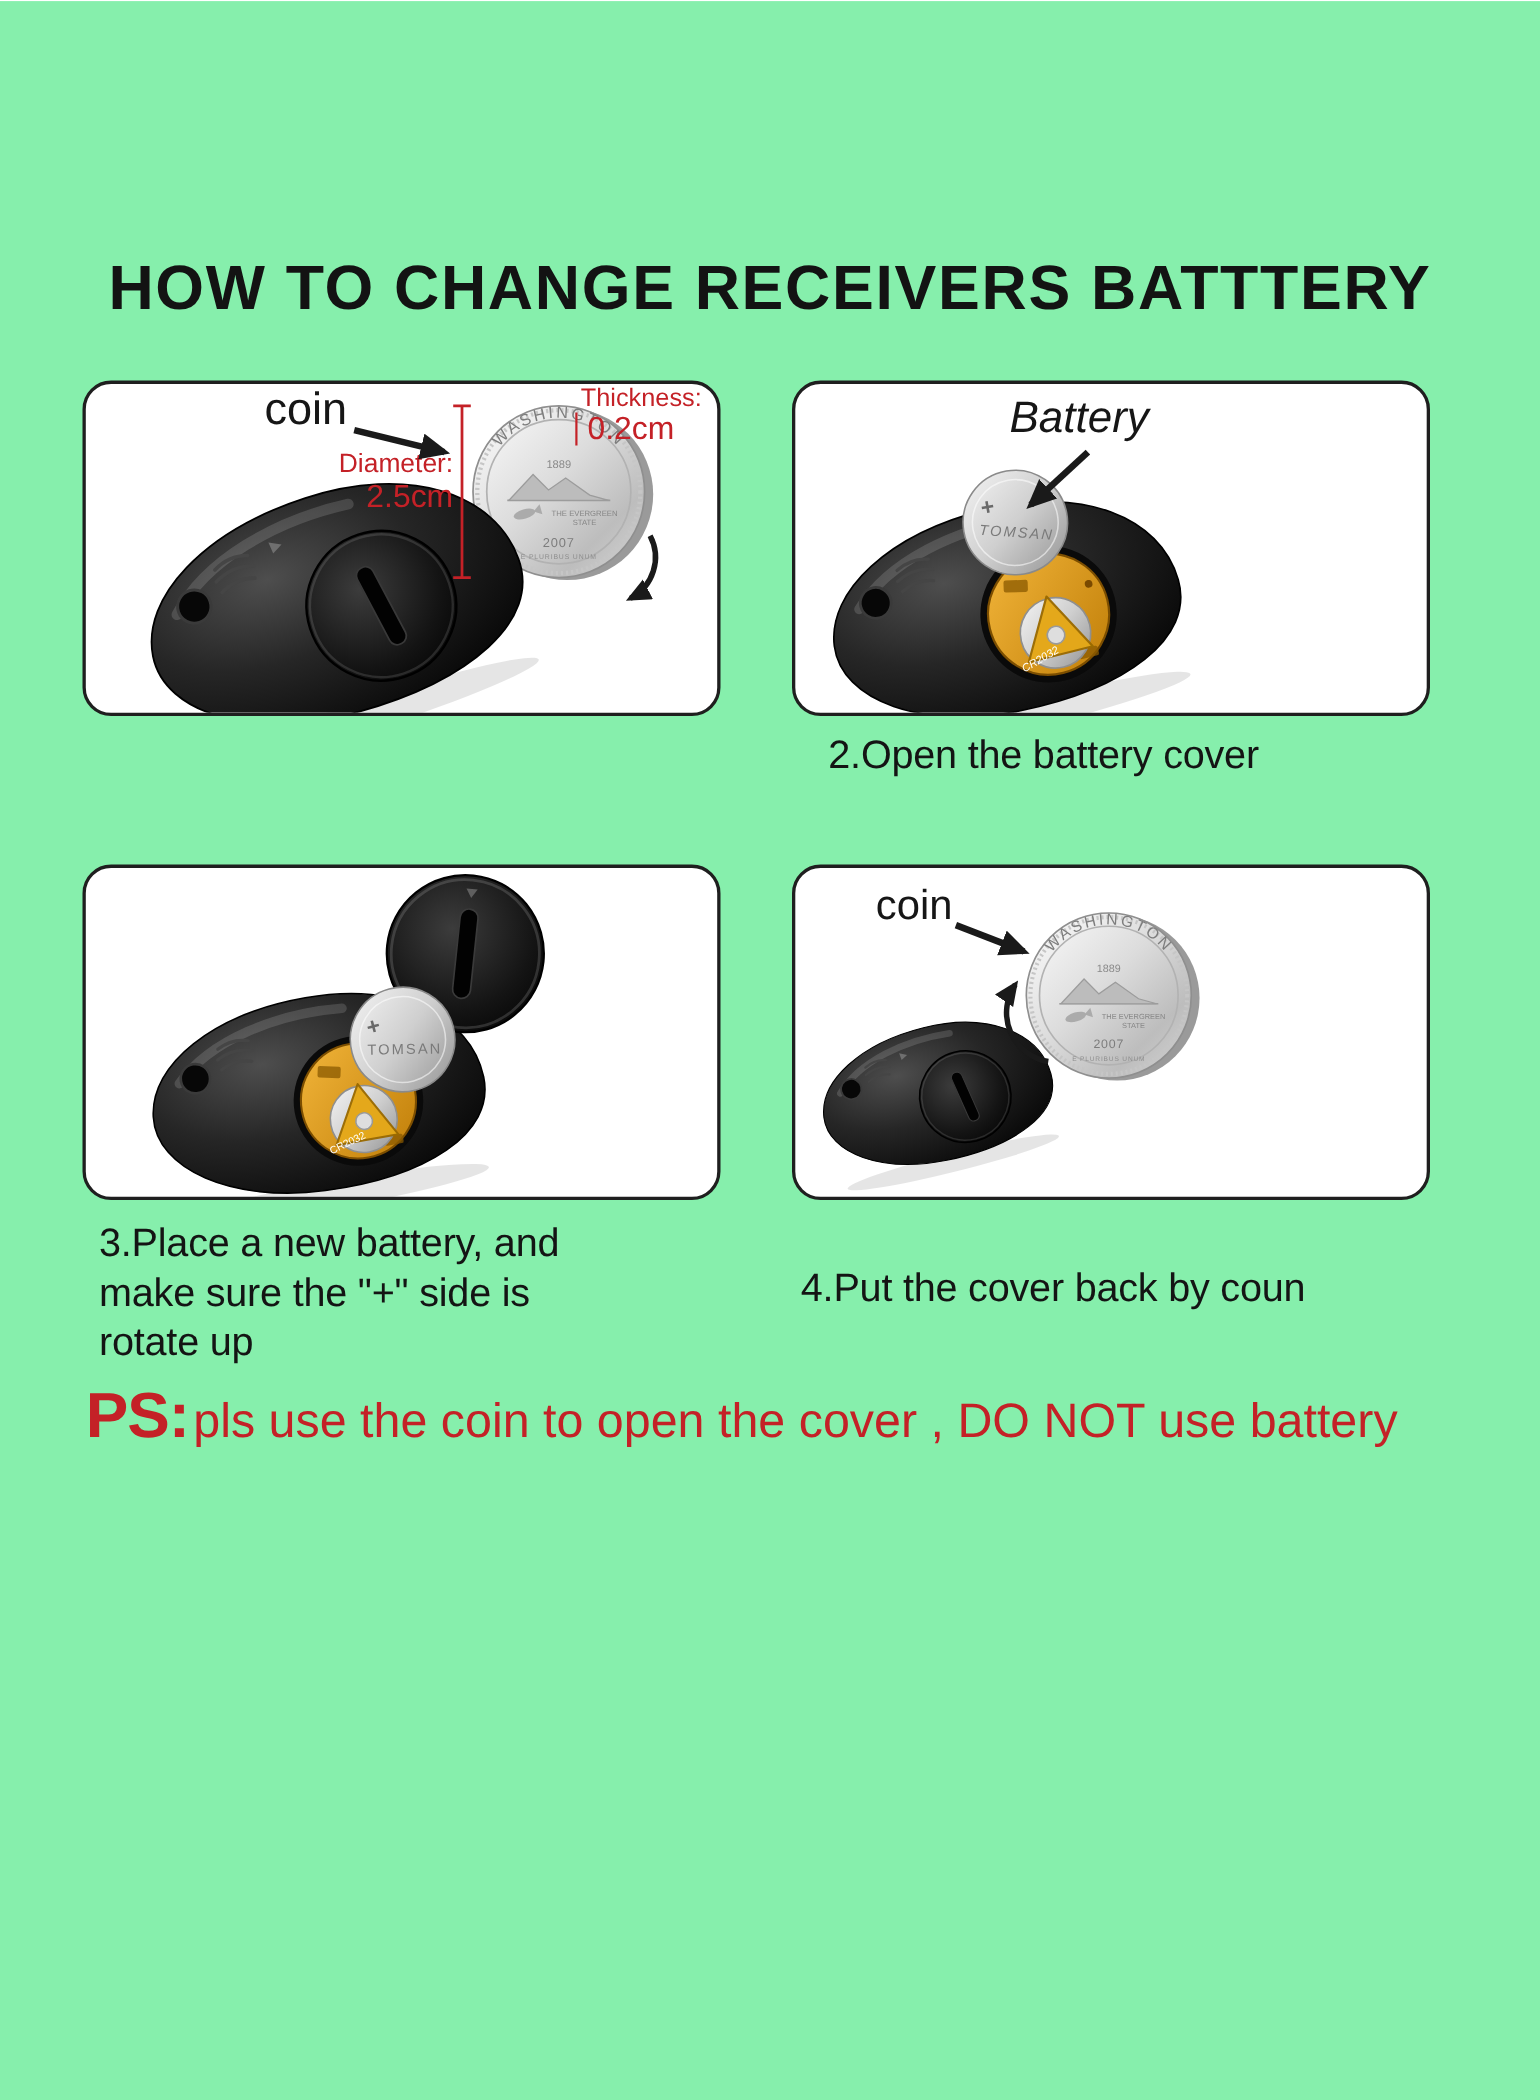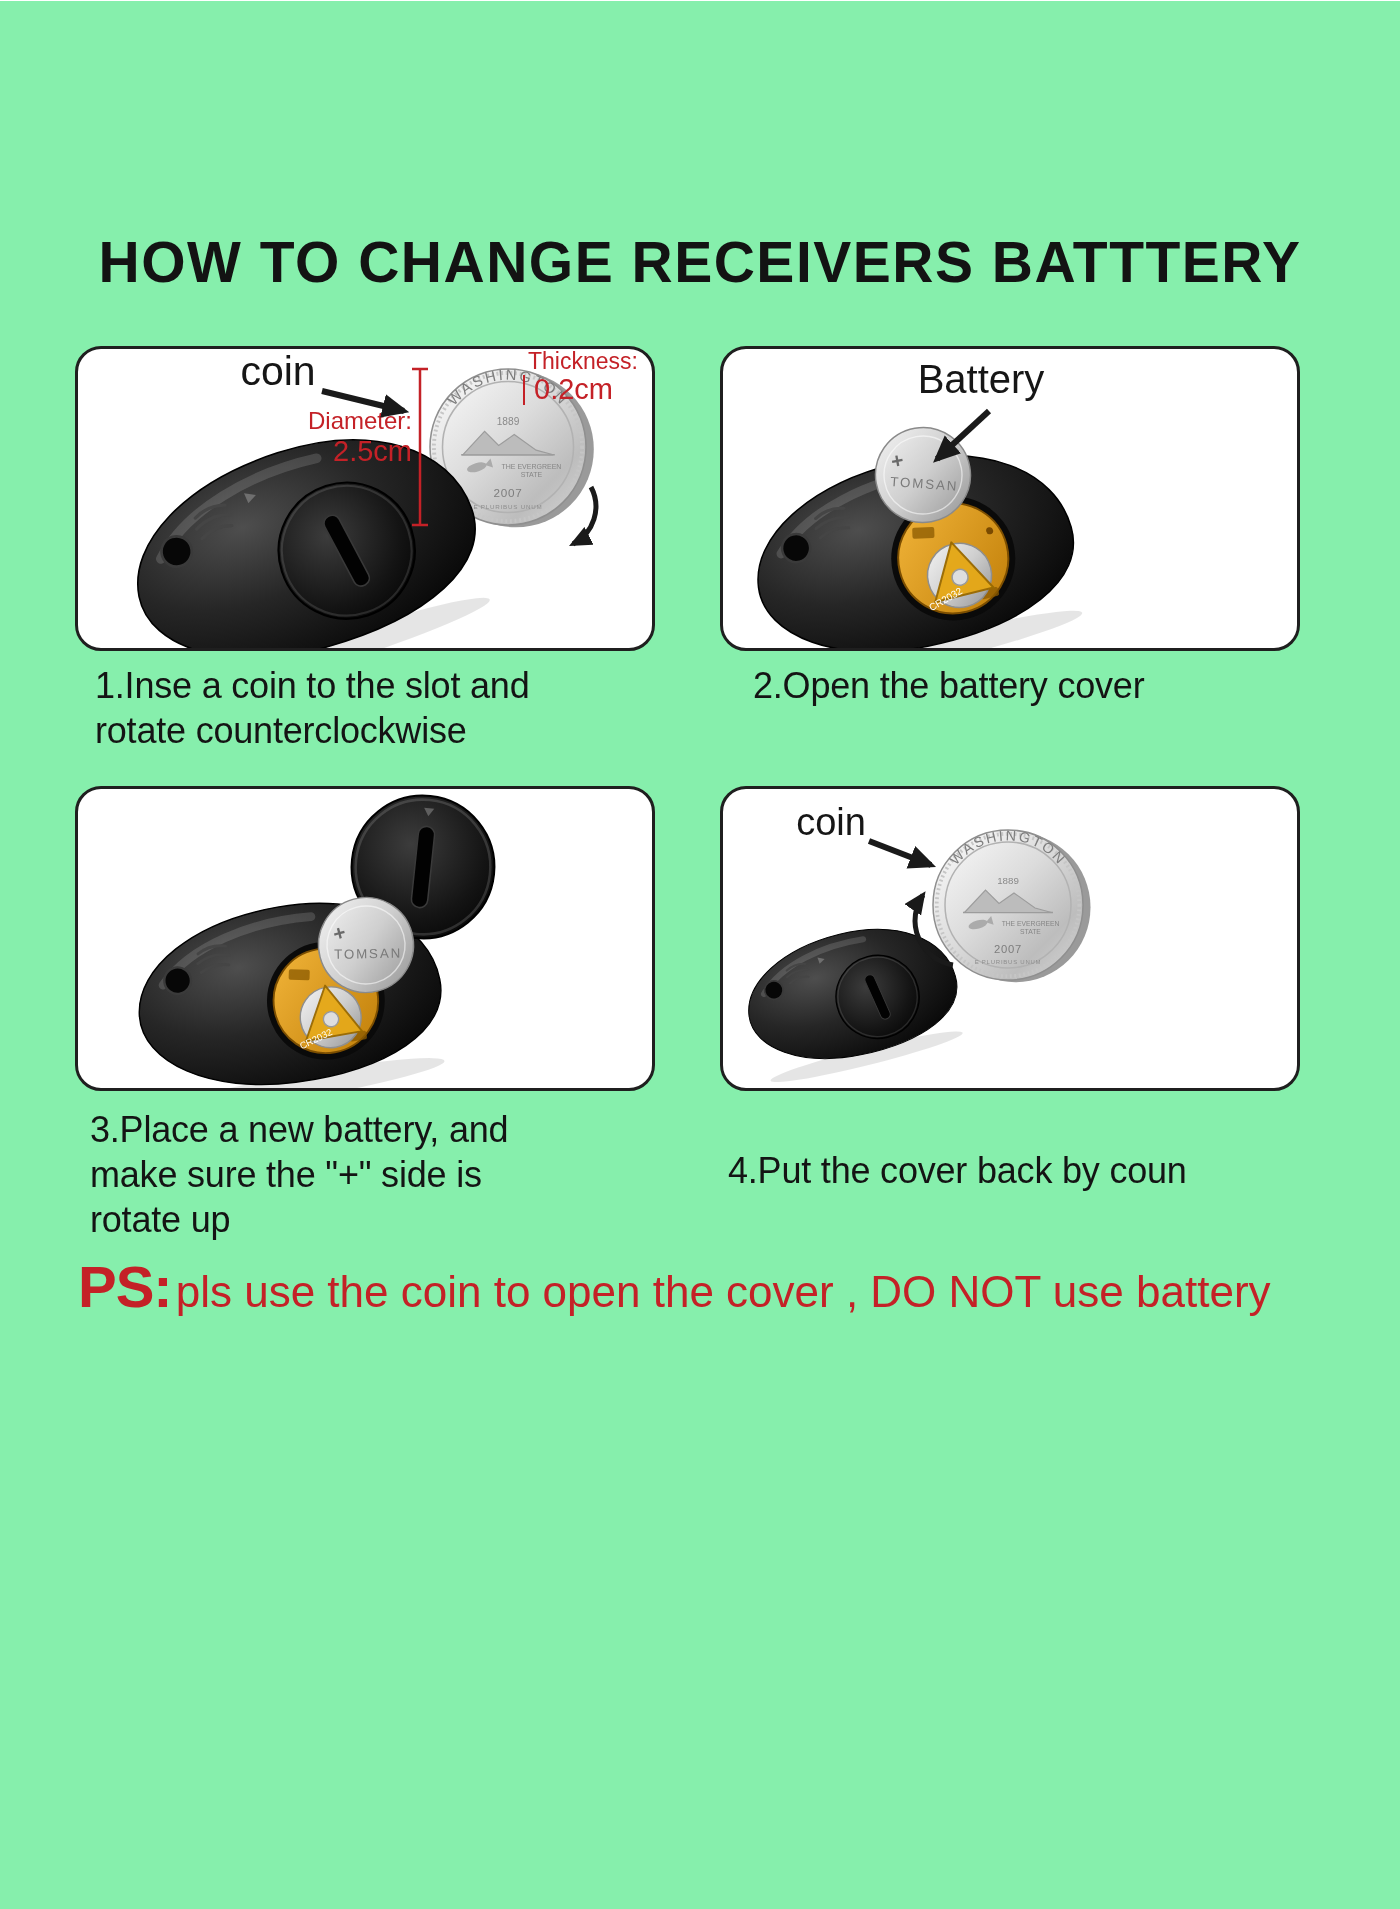--- a/index.html
+++ b/index.html
@@ -14,21 +14,21 @@
     position:absolute; left:0; top:228px; width:100%;
     text-align:center; font-size:57px; font-weight:700;
     letter-spacing:1.5px; color:#131313; white-space:nowrap;
   }
   .panel {
     position:absolute; width:580px; height:305px;
     border:3px solid #1f1f1f; border-radius:26px;
     box-sizing:border-box; overflow:hidden; background:#fff;
   }
   .panel-1 { left:75px;  top:345px; }
-  .panel-2 { left:720px; top:345px; }
+  .panel-2 { left:720px; top:345px;font-style:italic; }
   .panel-3 { left:75px;  top:785px; }
   .panel-4 { left:720px; top:785px; }
   .scene { position:absolute; left:0; top:0; width:100%; height:100%; }
   .scene text { font-family:"Liberation Sans","DejaVu Sans",sans-serif; }
   .caption { position:absolute; font-size:36px; line-height:45px; letter-spacing:-0.2px; color:#141414; }
   .caption-1 { left:95px;  top:662px; }
   .caption-2 { left:753px; top:662px;text-align:center; }
   .caption-3 { left:90px;  top:1106px; }
   .caption-4 { left:728px; top:1147px; }
   .ps { position:absolute; left:78px; top:1252px; display:flex; align-items:baseline; white-space:nowrap; }
@@ -199,24 +199,20 @@
         <circle cx="10" cy="3" r="100" fill="#9a9a9a"></circle>
         <use href="#sym-coin"></use>
       </g>
       <use href="#sym-device-closed" transform="translate(128,205) rotate(-14) scale(0.66)"></use>
       <text x="108" y="46" text-anchor="middle" font-size="38" fill="#161616">coin</text>
       <line x1="146" y1="52" x2="208" y2="76" stroke="#1a1a1a" stroke-width="6" marker-end="url(#mArrow)"></line>
       <path d="M 230,176 A 45 45 0 0 1 200,106" stroke="#1a1a1a" stroke-width="5" fill="none" marker-end="url(#mArrow)"></path>
     </svg>
   </div>
 
-  <div class="caption caption-1">
-    <div>1.Inse a coin to the slot and</div>
-    <div>rotate counterclockwise</div>
-  </div>
   <div class="caption caption-2">
     <div>2.Open the battery cover</div>
   </div>
   <div class="caption caption-3">
     <div>3.Place a new battery, and</div>
     <div>make sure the "+" side is</div>
     <div>rotate up</div>
   </div>
   <div class="caption caption-4">
     <div>4.Put the cover back by coun</div>

